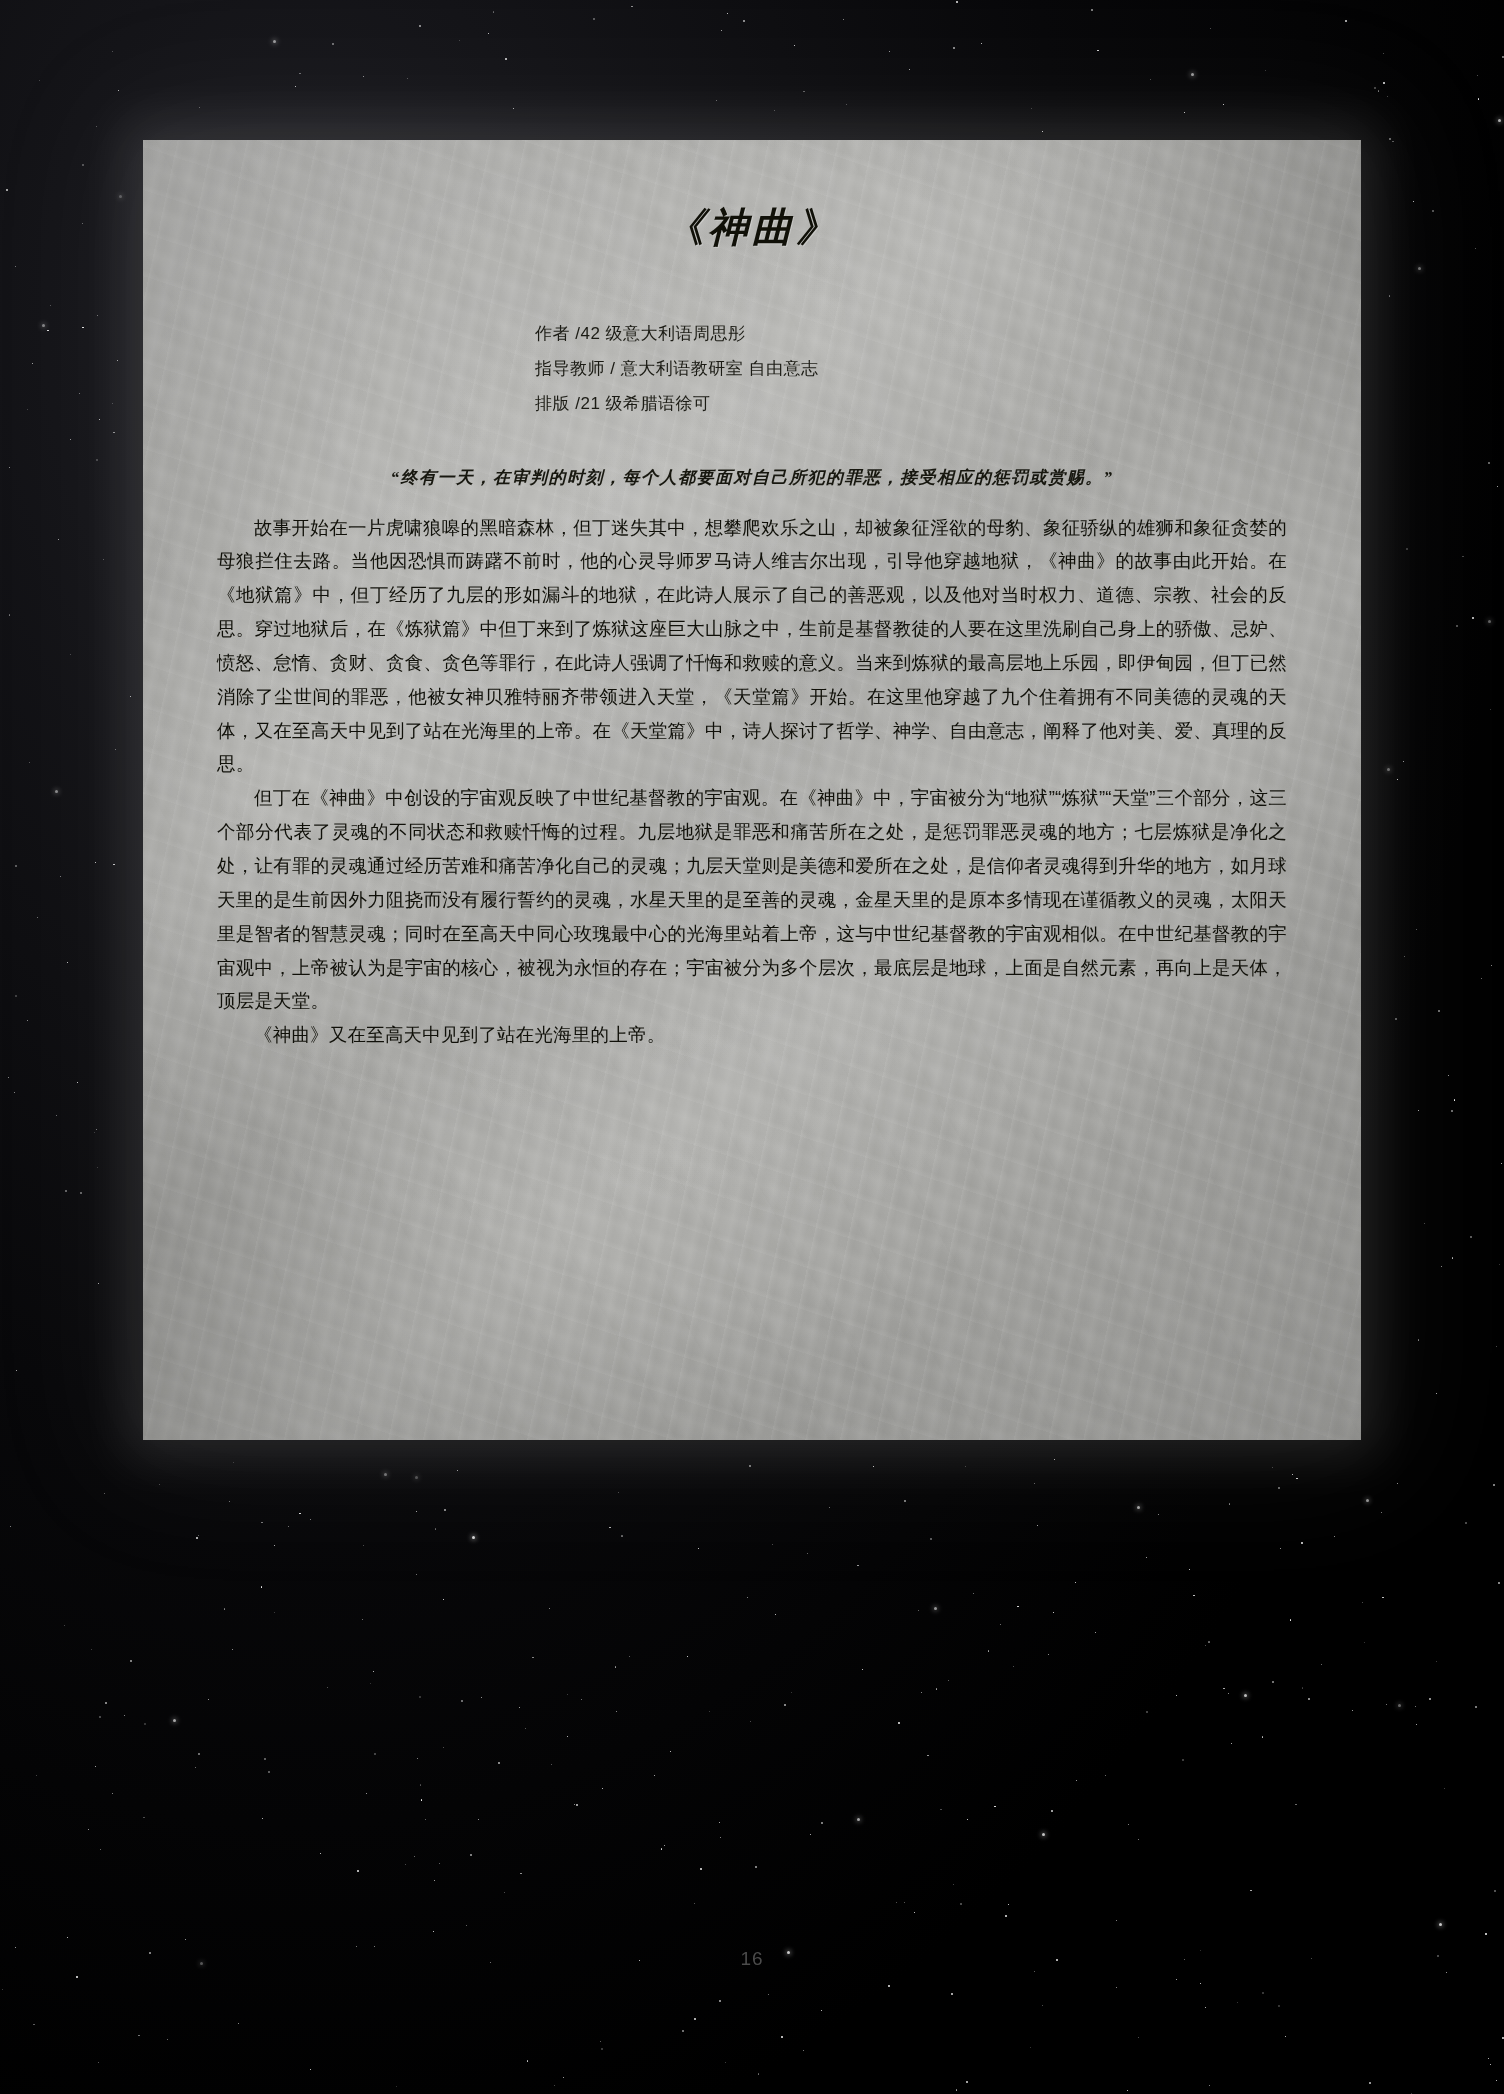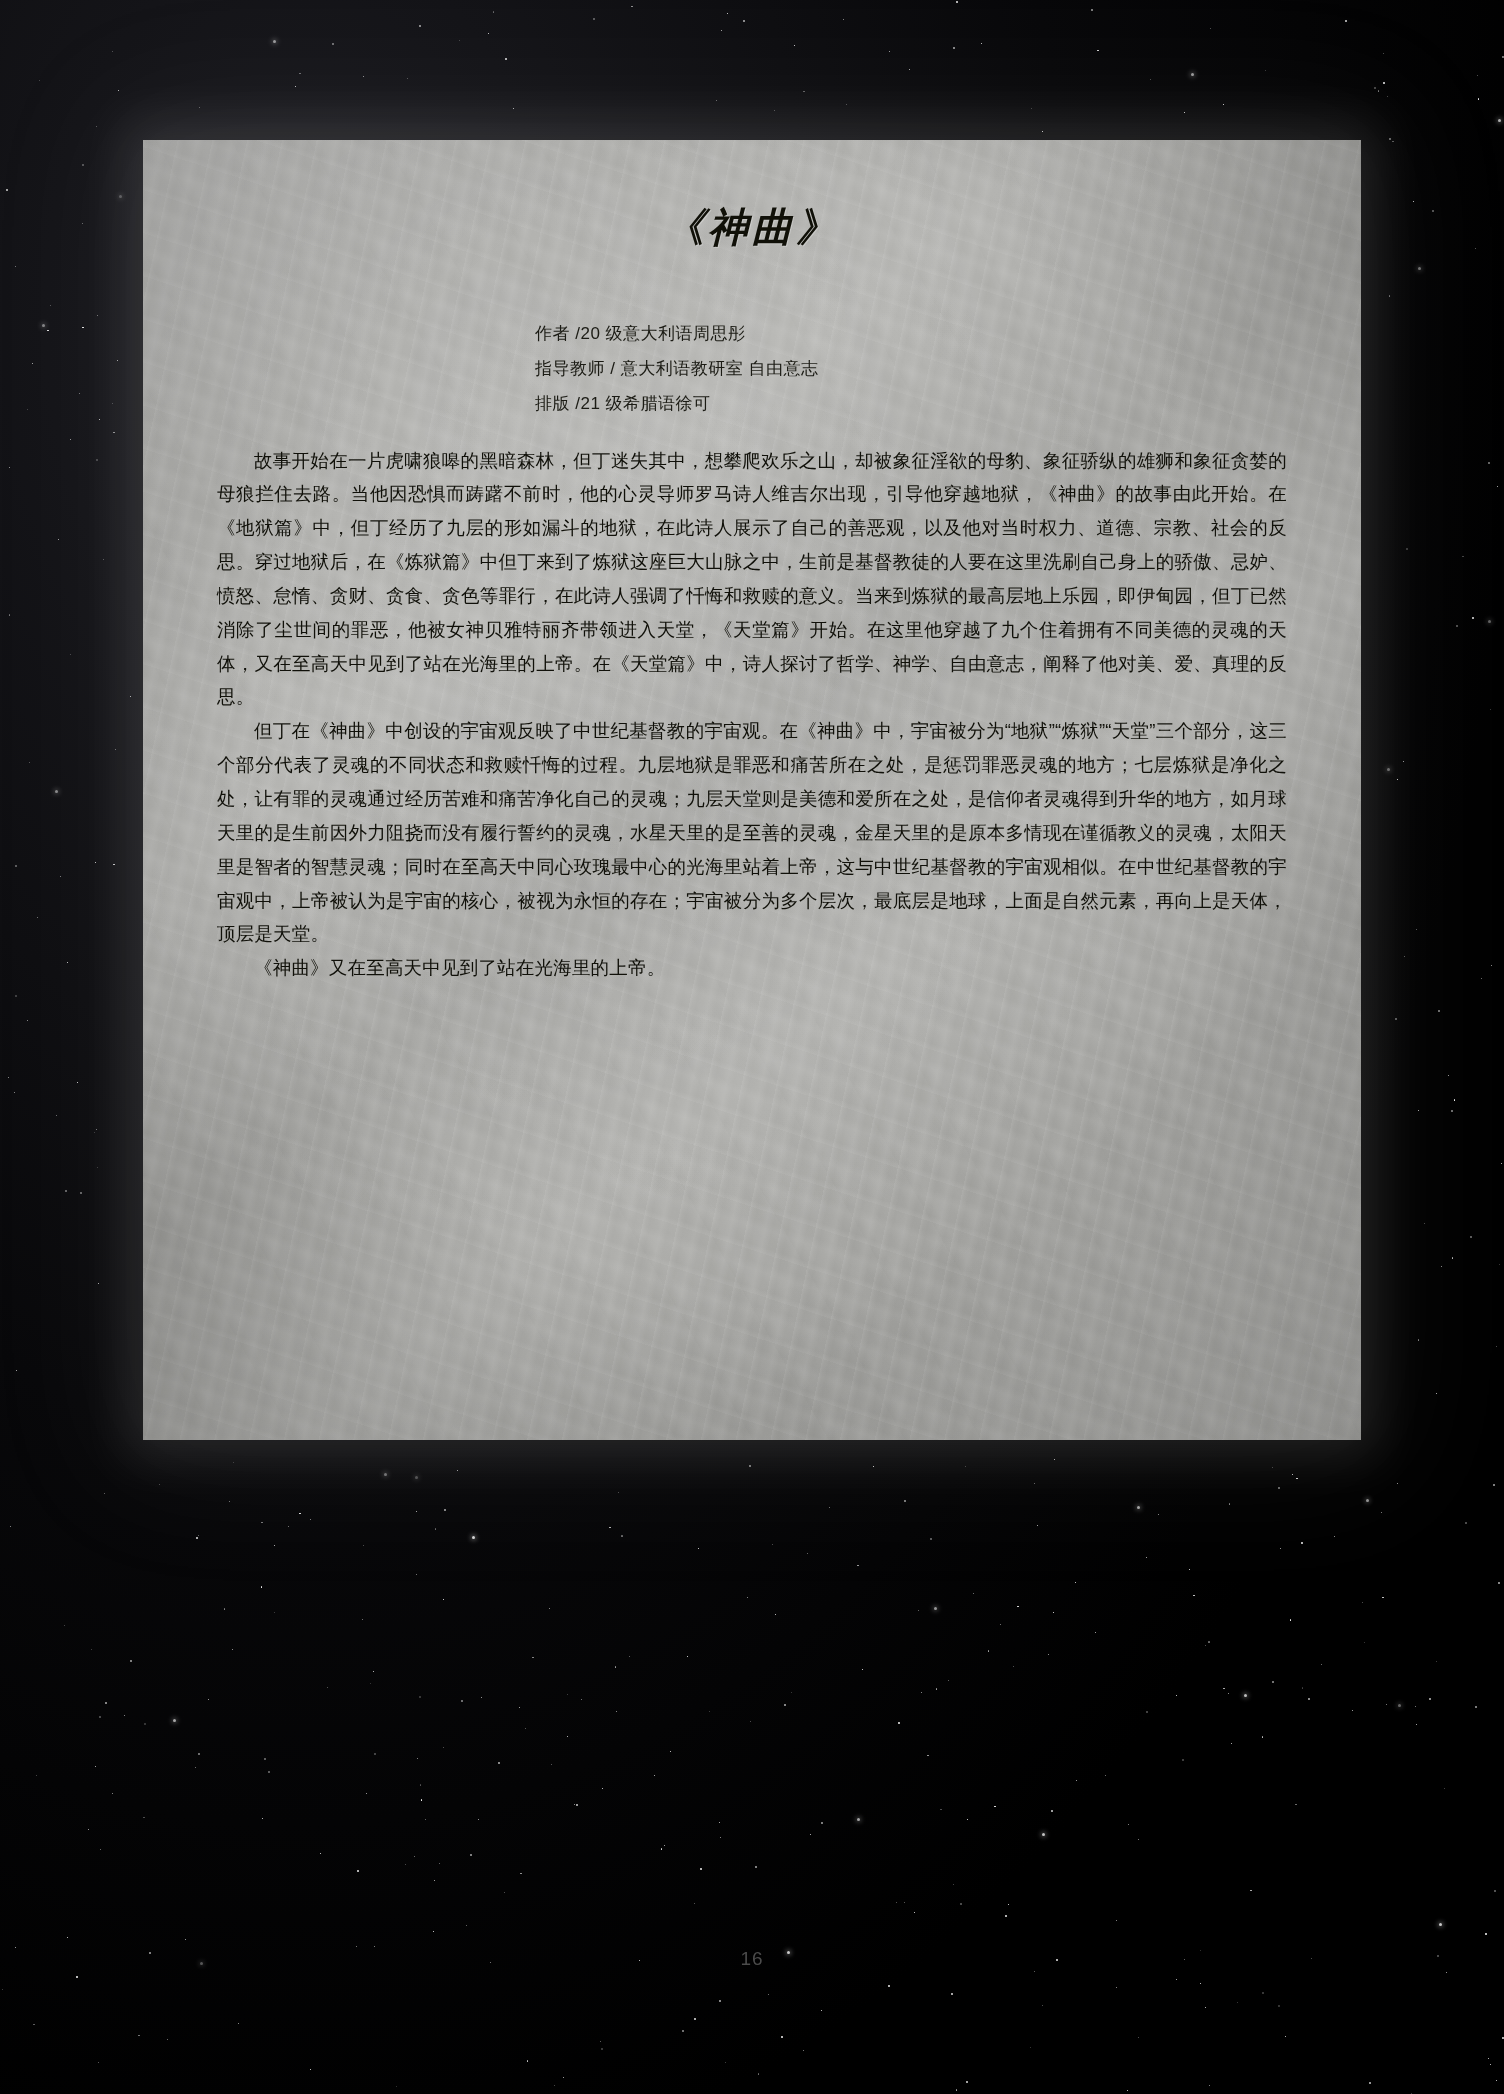--- a/index.html
+++ b/index.html
@@ -622,25 +622,26 @@
       <div class="star" style="left: 608.5px; top: 864.7px; width: 1.2px; height: 1.2px; opacity: 0.38;"></div>
       <div class="star" style="left: 273.5px; top: 1611.7px; width: 1.2px; height: 1.2px; opacity: 0.28;"></div>
     </div>
 
   <div id="sheet">
     <div class="content">
 
       <div class="title-line1">《神曲》</div>
 
       <div class="byline">
-        <div>作者 /20 级意大利语周思彤</div>
+        <div>作者 /42 级意大利语周思彤</div>
         <div>指导教师 / 意大利语教研室 自由意志</div>
         <div>排版 /21 级希腊语徐可</div>
       </div>
 
+      <div class="pullquote">“终有一天，在审判的时刻，每个人都要面对自己所犯的罪恶，接受相应的惩罚或赏赐。”</div>
 
       <div class="body-text">
         <p>故事开始在一片虎啸狼嗥的黑暗森林，但丁迷失其中，想攀爬欢乐之山，却被象征淫欲的母豹、象征骄纵的雄狮和象征贪婪的母狼拦住去路。当他因恐惧而踌躇不前时，他的心灵导师罗马诗人维吉尔出现，引导他穿越地狱，《神曲》的故事由此开始。在《地狱篇》中，但丁经历了九层的形如漏斗的地狱，在此诗人展示了自己的善恶观，以及他对当时权力、道德、宗教、社会的反思。穿过地狱后，在《炼狱篇》中但丁来到了炼狱这座巨大山脉之中，生前是基督教徒的人要在这里洗刷自己身上的骄傲、忌妒、愤怒、怠惰、贪财、贪食、贪色等罪行，在此诗人强调了忏悔和救赎的意义。当来到炼狱的最高层地上乐园，即伊甸园，但丁已然消除了尘世间的罪恶，他被女神贝雅特丽齐带领进入天堂，《天堂篇》开始。在这里他穿越了九个住着拥有不同美德的灵魂的天体，又在至高天中见到了站在光海里的上帝。在《天堂篇》中，诗人探讨了哲学、神学、自由意志，阐释了他对美、爱、真理的反思。</p>
         <p>但丁在《神曲》中创设的宇宙观反映了中世纪基督教的宇宙观。在《神曲》中，宇宙被分为“地狱”“炼狱”“天堂”三个部分，这三个部分代表了灵魂的不同状态和救赎忏悔的过程。九层地狱是罪恶和痛苦所在之处，是惩罚罪恶灵魂的地方；七层炼狱是净化之处，让有罪的灵魂通过经历苦难和痛苦净化自己的灵魂；九层天堂则是美德和爱所在之处，是信仰者灵魂得到升华的地方，如月球天里的是生前因外力阻挠而没有履行誓约的灵魂，水星天里的是至善的灵魂，金星天里的是原本多情现在谨循教义的灵魂，太阳天里是智者的智慧灵魂；同时在至高天中同心玫瑰最中心的光海里站着上帝，这与中世纪基督教的宇宙观相似。在中世纪基督教的宇宙观中，上帝被认为是宇宙的核心，被视为永恒的存在；宇宙被分为多个层次，最底层是地球，上面是自然元素，再向上是天体，顶层是天堂。</p>
         <p>《神曲》又在至高天中见到了站在光海里的上帝。</p>
       </div>
 
     </div>
   </div>
 

